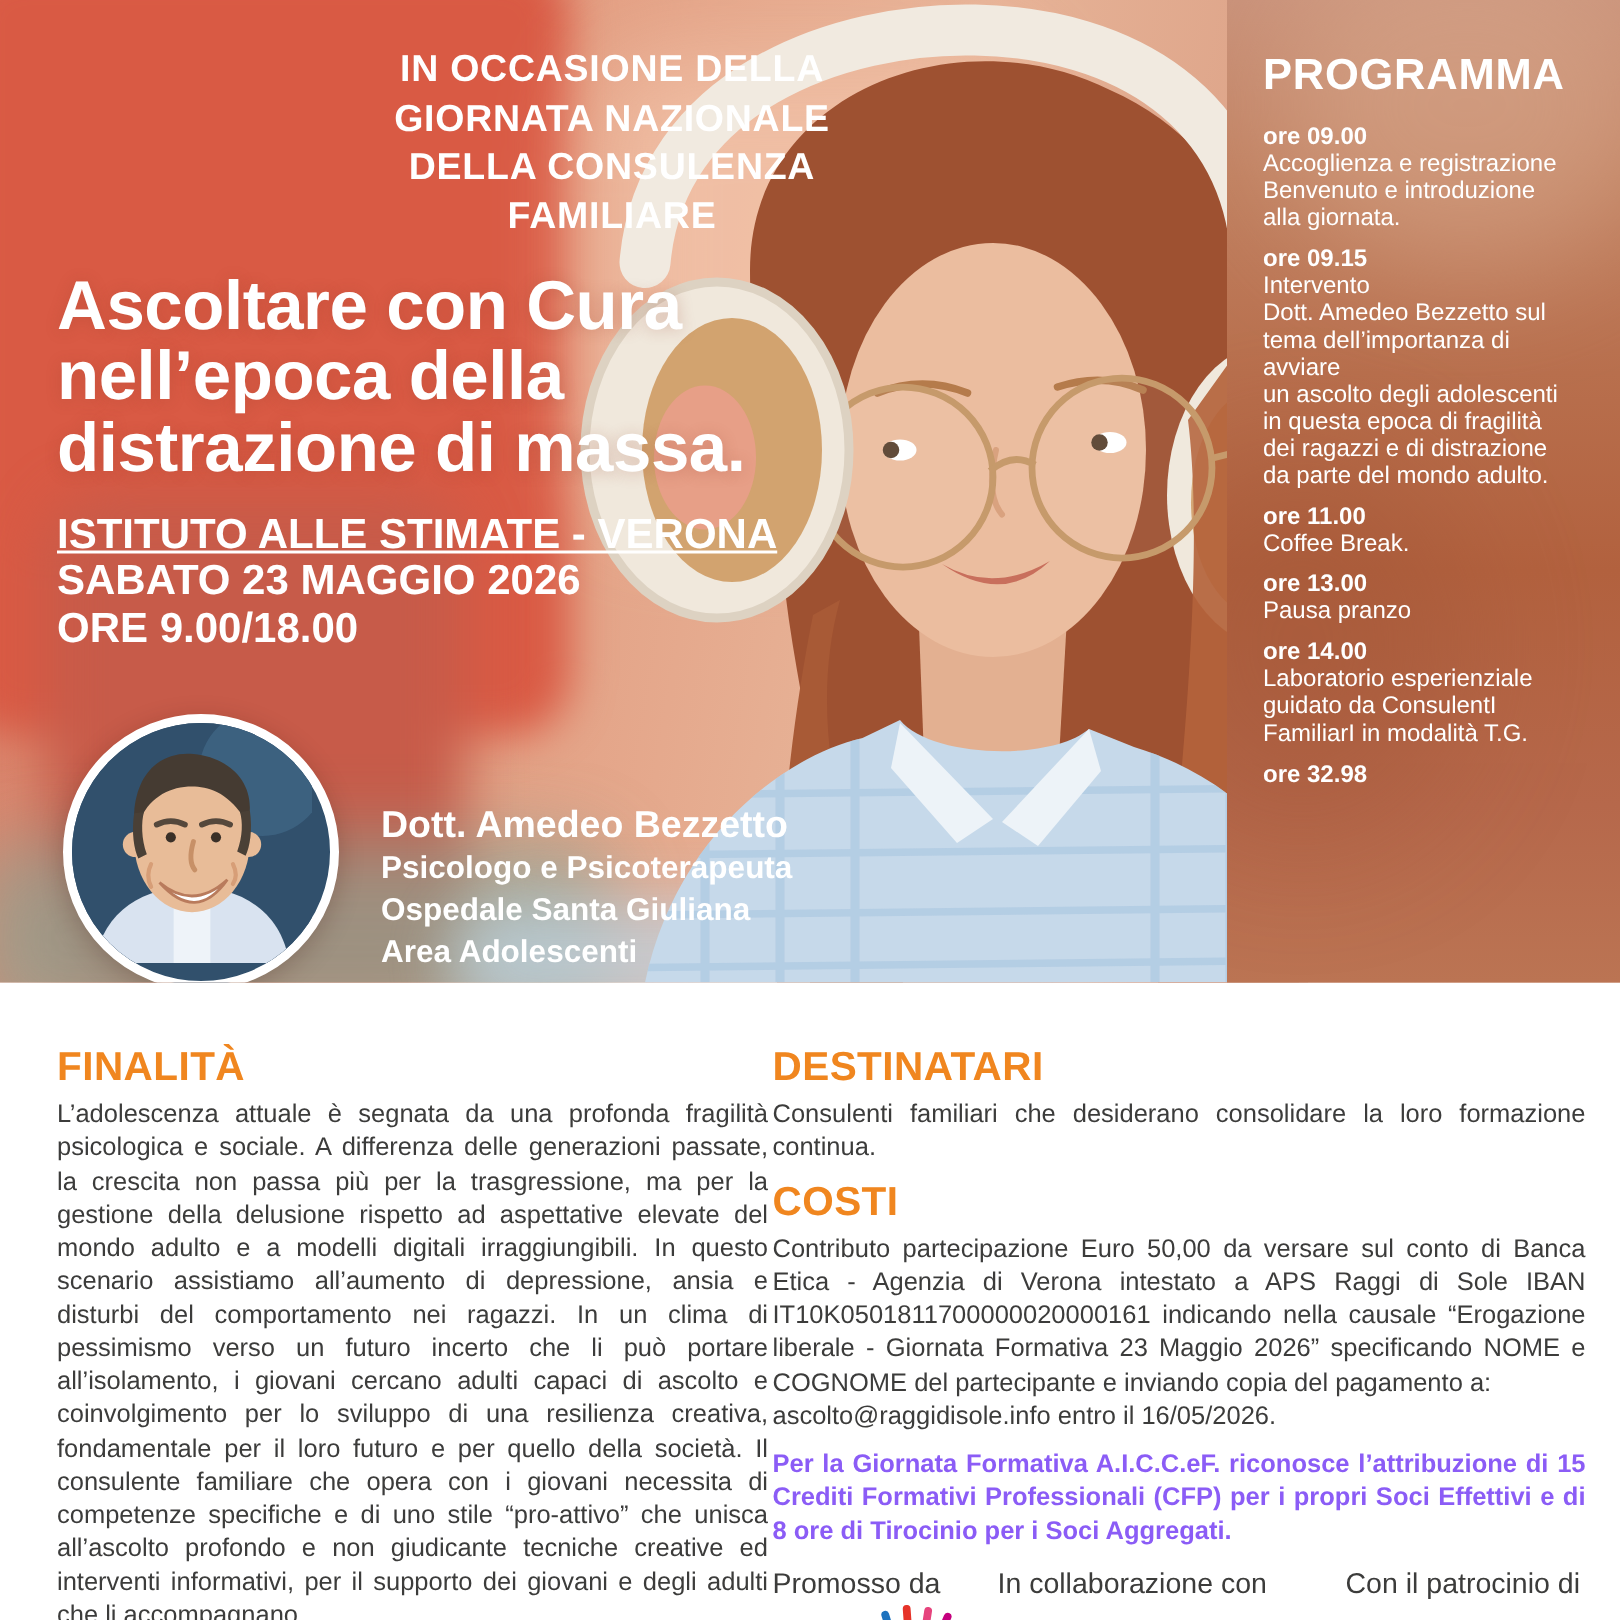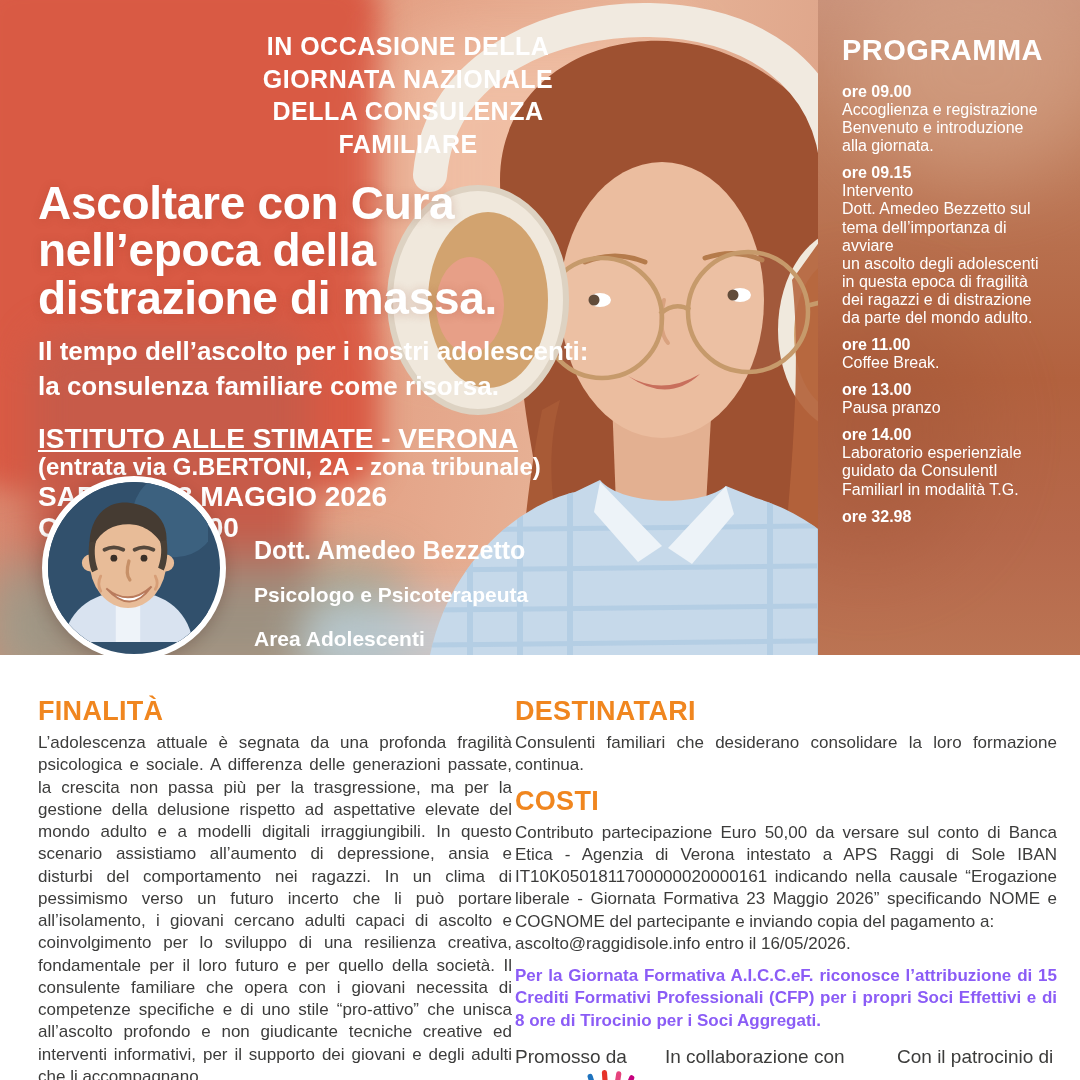--- a/index.html
+++ b/index.html
@@ -28,21 +28,21 @@
   .venue-line1{font-size:28px;font-weight:700;text-decoration:underline;}
   .venue-line2{font-size:24px;font-weight:700;}
   .venue-line3,.venue-line4{font-size:28px;font-weight:700;}
 
   
   .speaker{position:absolute;left:42px;top:476px;display:flex;align-items:flex-start;}
   .avatar{width:172px;height:172px;border-radius:50%;border:6px solid #fff;overflow:hidden;flex:0 0 auto;
           box-shadow:0 4px 16px rgba(60,20,10,.25);background:#31506c;}
   .speaker-info{margin-left:28px;margin-top:60px;color:#fff;}
   .speaker-name{font-size:25px;font-weight:700;margin-bottom:0;}
-  .speaker-role{font-size:21px;font-weight:700;line-height:1.33;margin-top:16px;}
+  .speaker-role{font-size:21px;font-weight:700;line-height:1.33;}
 
   
   .program{position:absolute;left:818px;top:0;width:262px;height:655px;box-sizing:border-box;
            padding:34px 18px 0 24px;color:#fff;overflow:hidden;
            background:linear-gradient(180deg,#c99179 0%,#c08060 18%,#b86f4d 38%,#b2613e 58%,#b6684b 82%,#bb7453 100%);}
   .program::before{content:"";position:absolute;left:30px;top:-40px;width:260px;height:220px;border-radius:50%;
            background:#d9a98d;filter:blur(40px);opacity:.55;}
   .program::after{content:"";position:absolute;left:-60px;top:300px;width:220px;height:260px;border-radius:50%;
            background:#a05537;filter:blur(46px);opacity:.45;}
   .program-inner{position:relative;z-index:1;}
@@ -151,25 +151,22 @@
     </svg>
 
     <div class="hero-copy">
       <div class="kicker">IN OCCASIONE DELLA
 GIORNATA NAZIONALE
 DELLA CONSULENZA
 FAMILIARE</div>
       <div class="title">Ascoltare con Cura
 nell’epoca della
 distrazione di massa.</div>
-      <div class="subtitle">Il tempo dell’ascolto per i nostri adolescenti:
-la consulenza familiare come risorsa.</div>
       <div class="venue">
         <div class="venue-line1">ISTITUTO ALLE STIMATE - VERONA</div>
-        <div class="venue-line2">(entrata via G.BERTONI, 2A - zona tribunale)</div>
         <div class="venue-line3">SABATO 23 MAGGIO 2026</div>
         <div class="venue-line4">ORE 9.00/18.00</div>
       </div>
     </div>
 
     <div class="speaker">
       <div class="avatar">
         <svg width="160" height="160" viewBox="0 0 170 170">
           <rect width="170" height="170" fill="#31506c"></rect>
           <circle cx="135" cy="35" r="45" fill="#46708f" opacity="0.55"></circle>
@@ -187,22 +184,22 @@
           <circle cx="102" cy="81" r="3.6" fill="#3a3028"></circle>
           <path d="M86 84 Q82 98 87 104" stroke="#c79067" stroke-width="3.5" fill="none" stroke-linecap="round"></path>
           <path d="M62 113 Q86 133 110 111 Q88 142 62 113 Z" fill="#ffffff" stroke="#b97b5c" stroke-width="2"></path>
           <path d="M56 100 Q52 108 56 116" stroke="#d79e77" stroke-width="3" fill="none" stroke-linecap="round"></path>
           <path d="M114 100 Q118 108 114 114" stroke="#d79e77" stroke-width="3" fill="none" stroke-linecap="round"></path>
         </svg>
       </div>
       <div class="speaker-info">
         <div class="speaker-name">Dott. Amedeo Bezzetto</div>
         <div class="speaker-role">Psicologo e Psicoterapeuta</div>
+        <div class="speaker-role">Ospedale Santa Giuliana</div>
         <div class="speaker-role">Area Adolescenti</div>
-        <div class="speaker-role">Ospedale Santa Giuliana</div>
       </div>
     </div>
   </div>
 
   <div class="program">
     <div class="program-inner">
       <h2 class="program-title">PROGRAMMA</h2>
 
       <div class="program-item">
         <div class="program-time">ore 09.00</div>

